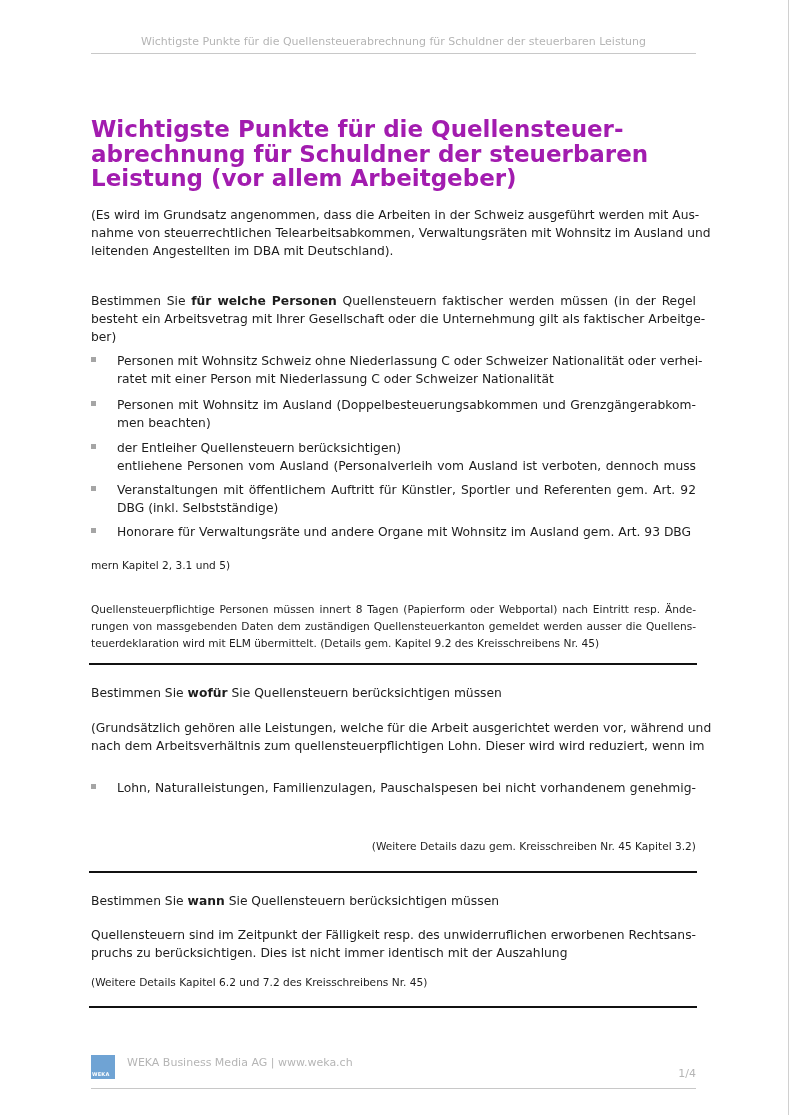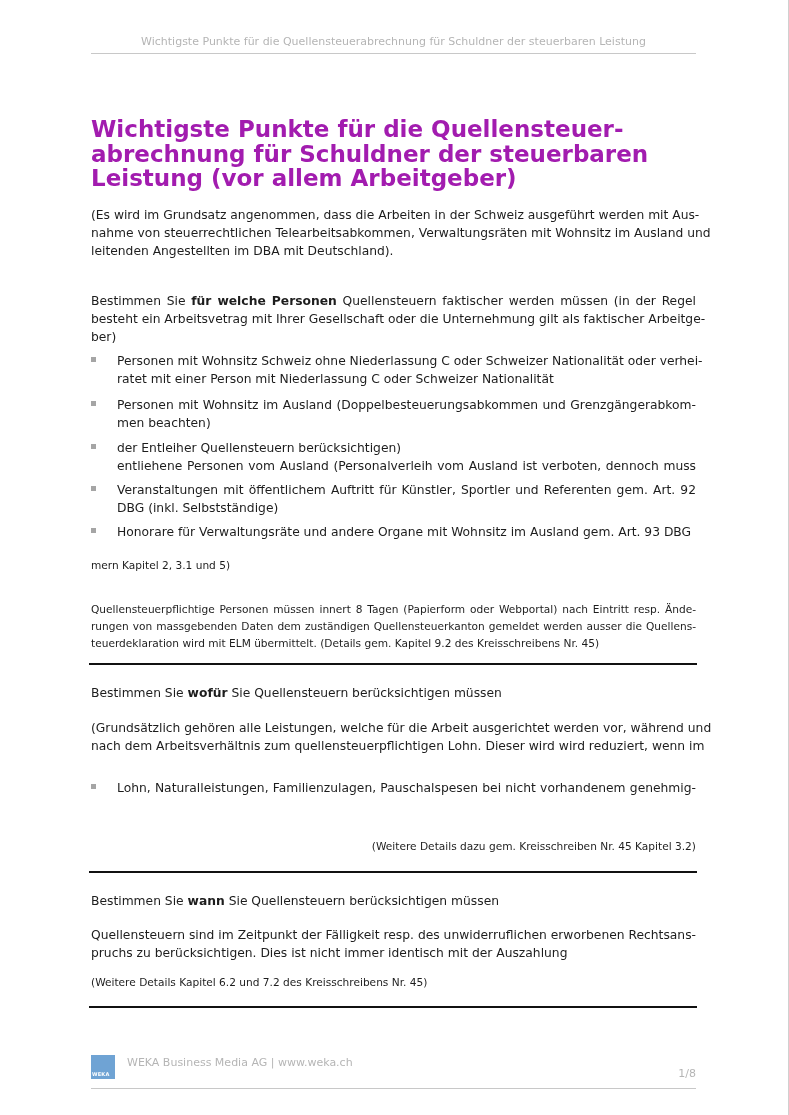--- a/index.html
+++ b/index.html
@@ -147,15 +147,15 @@
   <div class="block small" style="top:974px;">
     <span class="line">(Weitere Details Kapitel 6.2 und 7.2 des Kreisschreibens Nr. 45)</span>
   </div>
 
   <div class="rule" style="top:1006px;"></div>
 
   <div class="footer-logo">
     <span>WEKA</span>
   </div>
   <div class="footer-text">WEKA Business Media AG | www.weka.ch</div>
-  <div class="footer-page">1/8</div>
+  <div class="footer-page">1/4</div>
   <div class="footer-rule"></div>
 </div>
 
 </body></html>

